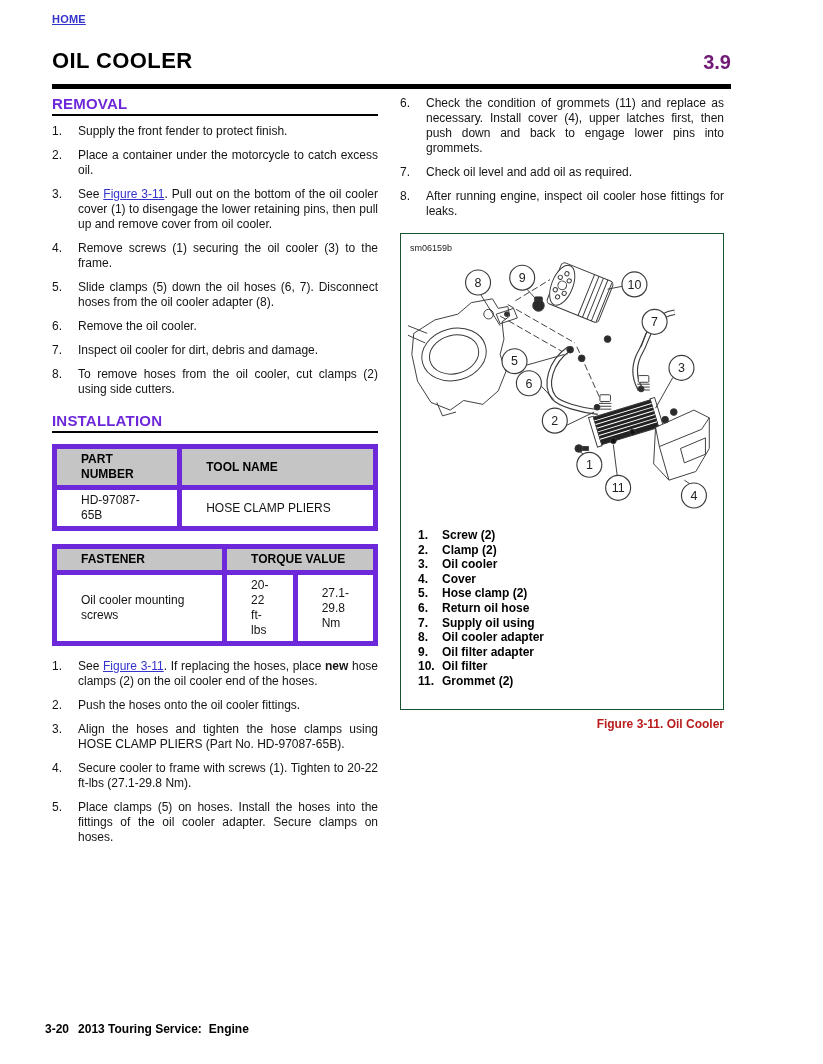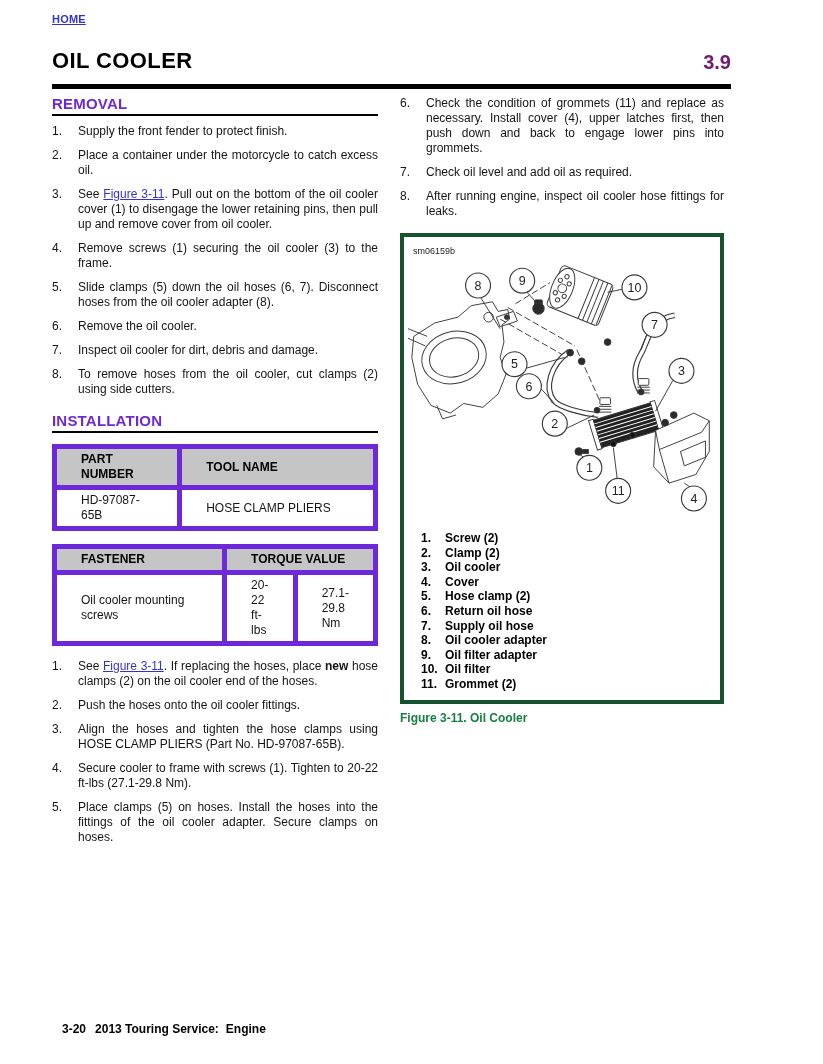--- a/index.html
+++ b/index.html
@@ -39,31 +39,31 @@
   .note { margin:13px 0 11px 0; font-style:italic; }
   .note .note-label { display:block; text-align:center; margin-bottom:2px; }
 
   table.tbl { width:100%; border-collapse:collapse; font-size:12px; margin:11px 0 0 0; }
   table.tbl.second { margin-top:13px; margin-bottom:4px; }
   table.tbl th, table.tbl td { border:5px solid #6d28d9; padding:3px 24px; text-align:left; }
   table.tbl th { background:#c5c5c5; color:#000; }
   .center { text-align:center; }
 
   .figure-box {
-    margin-top:14px; border:4px solid #14532d; background:#fff;
-    padding:5px 0 8px 0;
+    margin-top:14px; border:1px solid #14532d; background:#fff;
+    padding:5px 0 20px 0;
   }
   .img-code { font-size:9px; margin:2px 0 0 9px; color:#222; }
   svg.diagram { display:block; width:308px; height:262px; margin:2px auto 0 auto; }
   .legend { margin:8px 0 0 17px; font-weight:bold; font-size:12px; line-height:14.6px; color:#000; }
   .legend-row { display:flex; }
   .legend-row .lnum { flex:0 0 24px; }
-  .fig-caption { text-align:left; font-weight:bold; font-size:12px; margin-top:7px; color:#15803d; }
-
-  .footer { position:absolute; left:62px; top:1022px; font-size:12px; font-weight:bold; color:#000; }
+  .fig-caption { text-align:right; font-weight:bold; font-size:12px; margin-top:7px; color:#b91c1c; }
+
+  .footer { position:absolute; left:45px; top:1022px; font-size:12px; font-weight:bold; color:#000; }
   .footer .fpage { margin-right:9px; }
   .footer .fmanual { margin-right:7px; }
 
   .callout circle { fill:#fff; stroke:#3a3a3a; stroke-width:1.2; }
   .callout text { fill:#222; font-size:13px; font-family:"Liberation Sans", sans-serif; }
 </style>
 </head>
 <body>
 
 <div class="page">
@@ -337,21 +337,21 @@
         <div class="legend-row">
             <span class="lnum">5.</span>
             <span>Hose clamp (2)</span>
           </div>
         <div class="legend-row">
             <span class="lnum">6.</span>
             <span>Return oil hose</span>
           </div>
         <div class="legend-row">
             <span class="lnum">7.</span>
-            <span>Supply oil hose</span>
+            <span>Supply oil using</span>
           </div>
         <div class="legend-row">
             <span class="lnum">8.</span>
             <span>Oil cooler adapter</span>
           </div>
         <div class="legend-row">
             <span class="lnum">9.</span>
             <span>Oil filter adapter</span>
           </div>
         <div class="legend-row">

